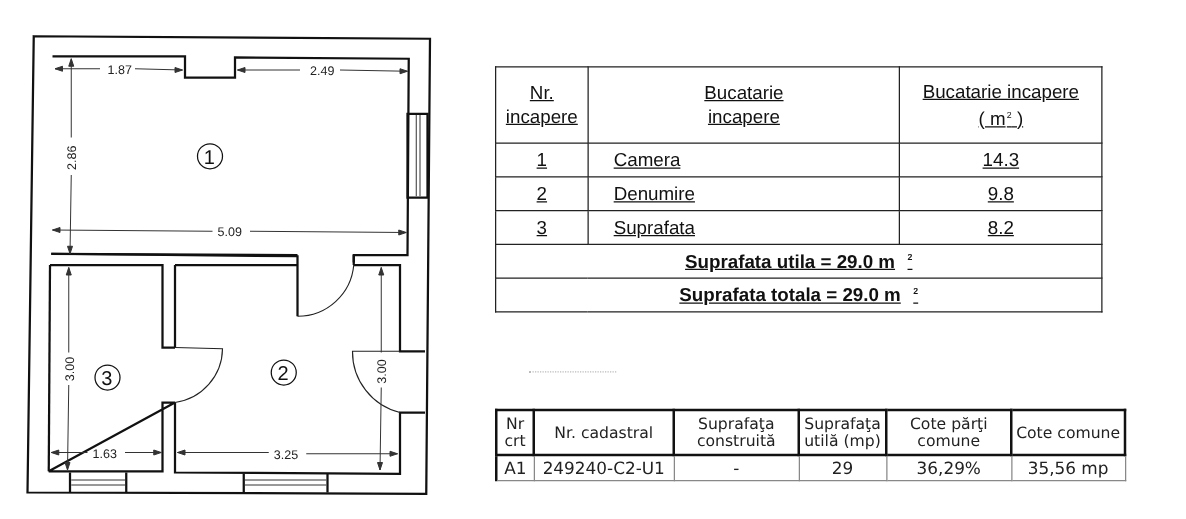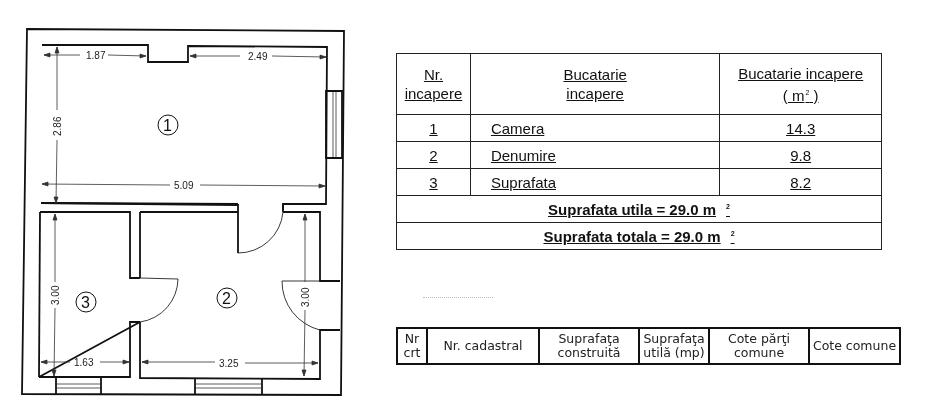--- a/index.html
+++ b/index.html
@@ -172,14 +172,22 @@
     </colgroup>
   <tbody>
       <tr>
     <th class="lead"><span>Nr</span><br><span>crt</span></th>
     <th>Nr. cadastral</th>
     <th><span>Suprafaţa</span><br><span>construită</span></th>
     <th><span>Suprafaţa</span><br><span>utilă (mp)</span></th>
     <th><span>Cote părţi</span><br><span>comune</span></th>
     <th>Cote comune</th>
   </tr>
+  <tr>
+    <td class="lead">A1</td>
+    <td>249240-C2-U1</td>
+    <td>-</td>
+    <td>29</td>
+    <td>36,29%</td>
+    <td>35,56 mp</td>
+  </tr>
 </tbody>
   </table>
 
 </body></html>

